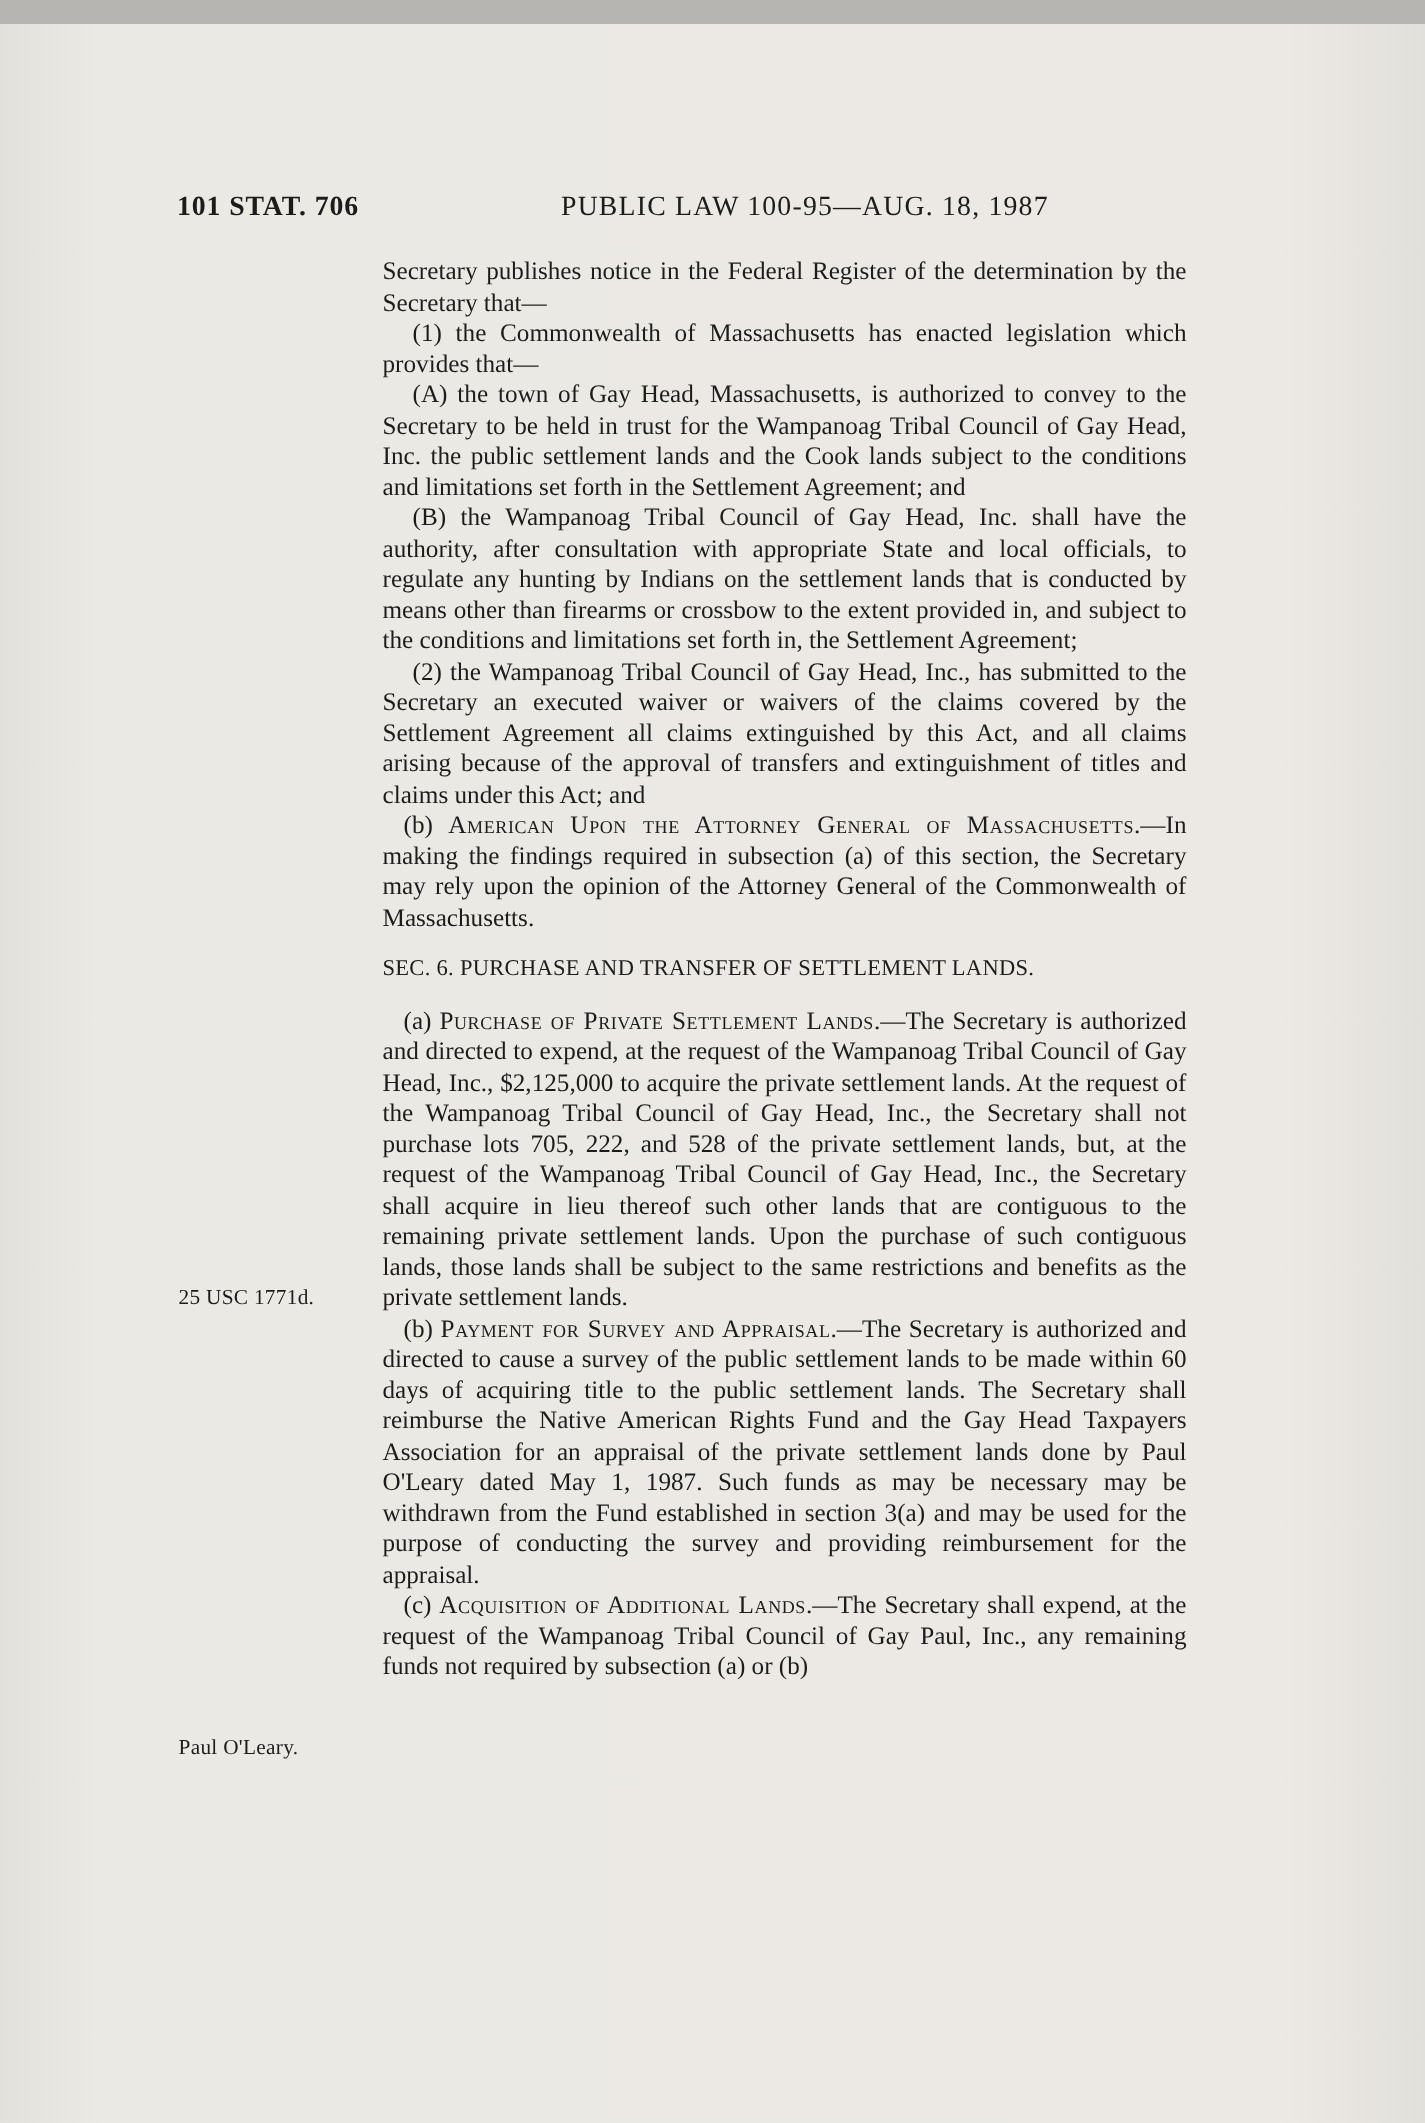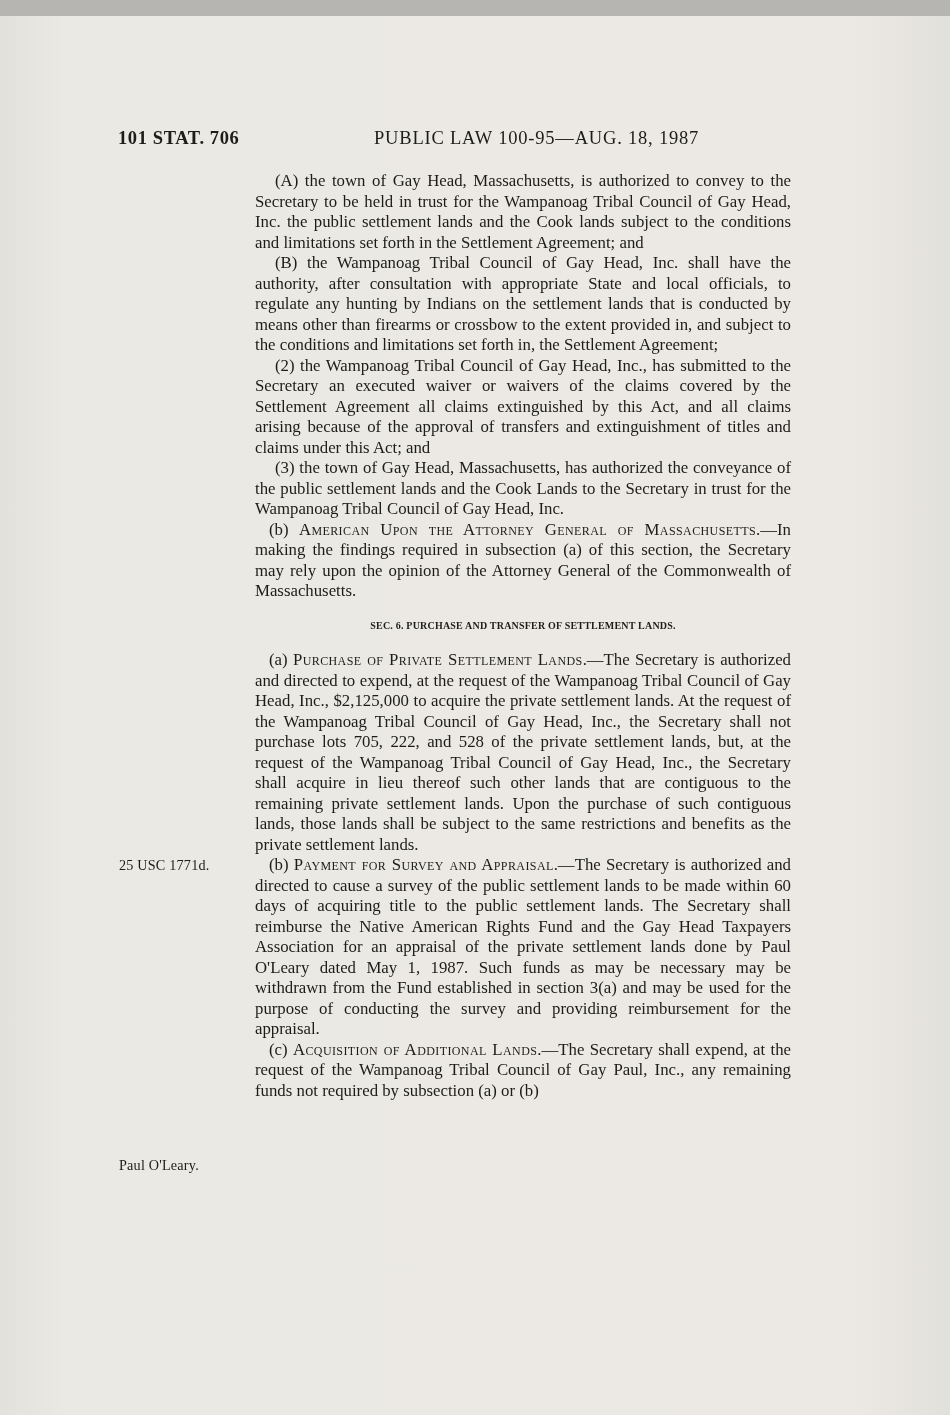--- a/index.html
+++ b/index.html
@@ -26,22 +26,22 @@
     position:absolute; left:255px; top:155px; width:536px;
     font-size:16.8px; line-height:20.5px;
     text-align:justify;
   }
   .body-text p { margin:0; text-align:justify; }
   .t-intro { text-indent:0; }
   .t-clause { margin-left:20px; text-indent:20px; }
   .t-subclause { margin-left:58px; text-indent:20px; }
   .t-subsection { text-indent:14px; }
   p.t-heading {
-    font-weight:bold; font-size:10px; letter-spacing:0.2px;
-    margin:14px 0 14px; text-indent:0; text-align:center;
+    font-weight:normal; font-size:15px; letter-spacing:0.2px;
+    margin:14px 0 14px; text-indent:0; text-align:left;
   }
   .sc { font-variant:small-caps; letter-spacing:0.4px; }
   .margin-note {
     position:absolute; left:119px;
     font-size:14.2px; letter-spacing:0.2px;
     white-space:nowrap;
   }
   .note-usc { top:841px; }
   .note-oleary { top:1141px; }
 </style>
@@ -52,24 +52,25 @@
 
   <div class="running-head-left">101 STAT. 706</div>
 
   <div class="running-head-center">PUBLIC LAW 100-95—AUG. 18, 1987</div>
 
   <div class="margin-note note-usc">25 USC 1771d.</div>
 
   <div class="margin-note note-oleary">Paul O'Leary.</div>
 
   <main class="body-text" id="statute-body">
+      <p class="t-intro"><span>Secretary publishes notice in the Federal Register of the determination by the Secretary that—</span></p>
+      <p class="t-clause"><span>(1) the Commonwealth of Massachusetts has enacted legislation which provides that—</span></p>
       <p class="t-subclause"><span>(A) the town of Gay Head, Massachusetts, is authorized to convey to the Secretary to be held in trust for the Wampanoag Tribal Council of Gay Head, Inc. the public settlement lands and the Cook lands subject to the conditions and limitations set forth in the Settlement Agreement; and</span></p>
       <p class="t-subclause"><span>(B) the Wampanoag Tribal Council of Gay Head, Inc. shall have the authority, after consultation with appropriate State and local officials, to regulate any hunting by Indians on the settlement lands that is conducted by means other than firearms or crossbow to the extent provided in, and subject to the conditions and limitations set forth in, the Settlement Agreement;</span></p>
       <p class="t-clause"><span>(2) the Wampanoag Tribal Council of Gay Head, Inc., has submitted to the Secretary an executed waiver or waivers of the claims covered by the Settlement Agreement all claims extinguished by this Act, and all claims arising because of the approval of transfers and extinguishment of titles and claims under this Act; and</span></p>
-      <p class="t-clause"><span>(3) the town of Gay Head, Massachusetts, has authorized the conveyance of the public settlement lands and the Cook Lands to the Secretary in trust for the Wampanoag Tribal Council of Gay Head, Inc.</span></p>
       <p class="t-subsection"><span>(b) </span><span class="sc">American Upon the Attorney General of Massachusetts</span><span>.—In making the findings required in subsection (a) of this section, the Secretary may rely upon the opinion of the Attorney General of the Commonwealth of Massachusetts.</span></p>
       <p class="t-heading"><span>SEC. 6. PURCHASE AND TRANSFER OF SETTLEMENT LANDS.</span></p>
       <p class="t-subsection"><span>(a) </span><span class="sc">Purchase of Private Settlement Lands</span><span>.—The Secretary is authorized and directed to expend, at the request of the Wampanoag Tribal Council of Gay Head, Inc., $2,125,000 to acquire the private settlement lands. At the request of the Wampanoag Tribal Council of Gay Head, Inc., the Secretary shall not purchase lots 705, 222, and 528 of the private settlement lands, but, at the request of the Wampanoag Tribal Council of Gay Head, Inc., the Secretary shall acquire in lieu thereof such other lands that are contiguous to the remaining private settlement lands. Upon the purchase of such contiguous lands, those lands shall be subject to the same restrictions and benefits as the private settlement lands.</span></p>
       <p class="t-subsection"><span>(b) </span><span class="sc">Payment for Survey and Appraisal</span><span>.—The Secretary is authorized and directed to cause a survey of the public settlement lands to be made within 60 days of acquiring title to the public settlement lands. The Secretary shall reimburse the Native American Rights Fund and the Gay Head Taxpayers Association for an appraisal of the private settlement lands done by Paul O'Leary dated May 1, 1987. Such funds as may be necessary may be withdrawn from the Fund established in section 3(a) and may be used for the purpose of conducting the survey and providing reimbursement for the appraisal.</span></p>
       <p class="t-subsection"><span>(c) </span><span class="sc">Acquisition of Additional Lands</span><span>.—The Secretary shall expend, at the request of the Wampanoag Tribal Council of Gay Paul, Inc., any remaining funds not required by subsection (a) or (b)</span></p>
     </main>
 
 </div>
 
 </body></html>

